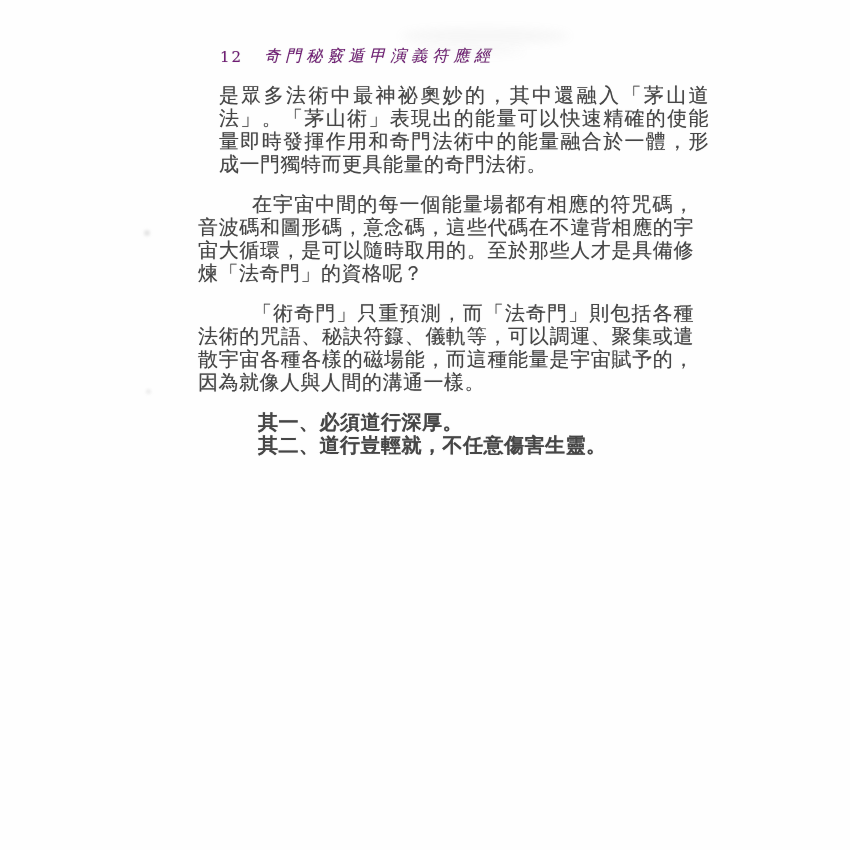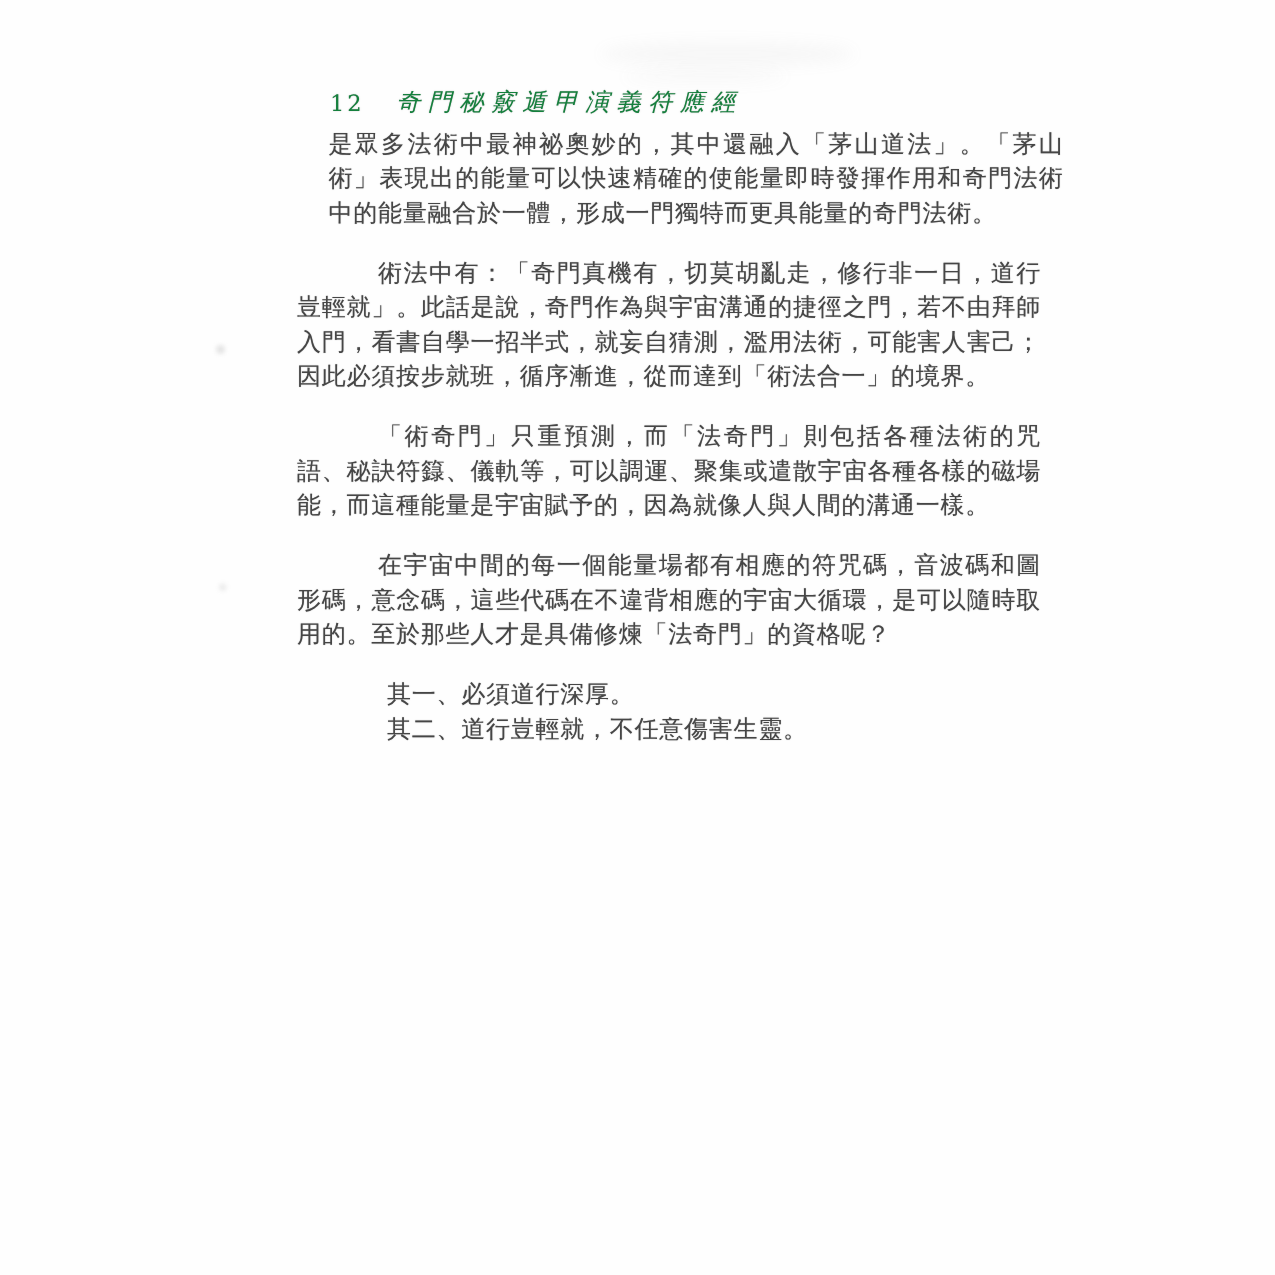--- a/index.html
+++ b/index.html
@@ -13,23 +13,23 @@
     height: 850px;
     background: #fefefe;
     overflow: hidden;
     font-family: "DejaVu Serif", "Liberation Serif", serif;
     color: #464646;
   }
   
   .running-header {
     position: absolute;
     left: 220px;
-    top: 58px;
+    top: 46px;
     white-space: nowrap;
-    color: #15803d;
+    color: #701a75;
     text-shadow: 0 0 0.8px rgba(90,90,90,0.5);
   }
   .pagenum {
     display: inline-block;
     font-size: 15px;
     letter-spacing: 2px;
     margin-right: 16px;
     vertical-align: middle;
   }
   .booktitle {
@@ -38,39 +38,40 @@
     font-style: italic;
     letter-spacing: 5px;
     vertical-align: middle;
   }
   
   .content {
     position: absolute;
     left: 198px;
     top: 84px;
     width: 496px;
-    font-size: 16px;
+    font-size: 20px;
     line-height: 23px;
     letter-spacing: 0.5px;
     text-align: justify;
     text-justify: inter-ideograph;
     text-shadow: 0 0 0.7px rgba(80,80,80,0.55);
   }
   .para {
     margin: 0 0 17px 0;
     text-indent: 54px;
   }
   
   .para.first {
     text-indent: 0;
     margin-left: 21px;
     margin-right: -15px;
   }
   .list {
     margin: 0;
+    font-weight: bold;
   }
   .list-item {
     padding-left: 60px;
     line-height: 23px;
     text-align: left;
   }
   
   .smudge {
     position: absolute;
     background: #9a9a9a;
@@ -95,23 +96,22 @@
 
 <div class="page">
 
   <div class="running-header">
     <span class="pagenum">12</span>
     <span class="booktitle">奇門秘竅遁甲演義符應經</span>
   </div>
 
   <div class="content">
     <p class="para first">是眾多法術中最神祕奧妙的，其中還融入「茅山道法」。「茅山術」表現出的能量可以快速精確的使能量即時發揮作用和奇門法術中的能量融合於一體，形成一門獨特而更具能量的奇門法術。</p>
-    <p class="para">術法中有：「奇門真機有，切莫胡亂走，修行非一日，道行豈輕就」。此話是說，奇門作為與宇宙溝通的捷徑之門，若不由拜師入門，看書自學一招半式，就妄自猜測，濫用法術，可能害人害己；因此必須按步就班，循序漸進，從而達到「術法合一」的境界。</p>
+    <p class="para">在宇宙中間的每一個能量場都有相應的符咒碼，音波碼和圖形碼，意念碼，這些代碼在不違背相應的宇宙大循環，是可以隨時取用的。至於那些人才是具備修煉「法奇門」的資格呢？</p>
     <p class="para">「術奇門」只重預測，而「法奇門」則包括各種法術的咒語、秘訣符籙、儀軌等，可以調運、聚集或遣散宇宙各種各樣的磁場能，而這種能量是宇宙賦予的，因為就像人與人間的溝通一樣。</p>
-    <p class="para">在宇宙中間的每一個能量場都有相應的符咒碼，音波碼和圖形碼，意念碼，這些代碼在不違背相應的宇宙大循環，是可以隨時取用的。至於那些人才是具備修煉「法奇門」的資格呢？</p>
 
     <div class="list">
       <div class="list-item">其一、必須道行深厚。</div>
       <div class="list-item">其二、道行豈輕就，不任意傷害生靈。</div>
     </div>
   </div>
 
   <div class="smudge s1"></div>
   <div class="smudge s2"></div>
   <div class="speck k1"></div>

